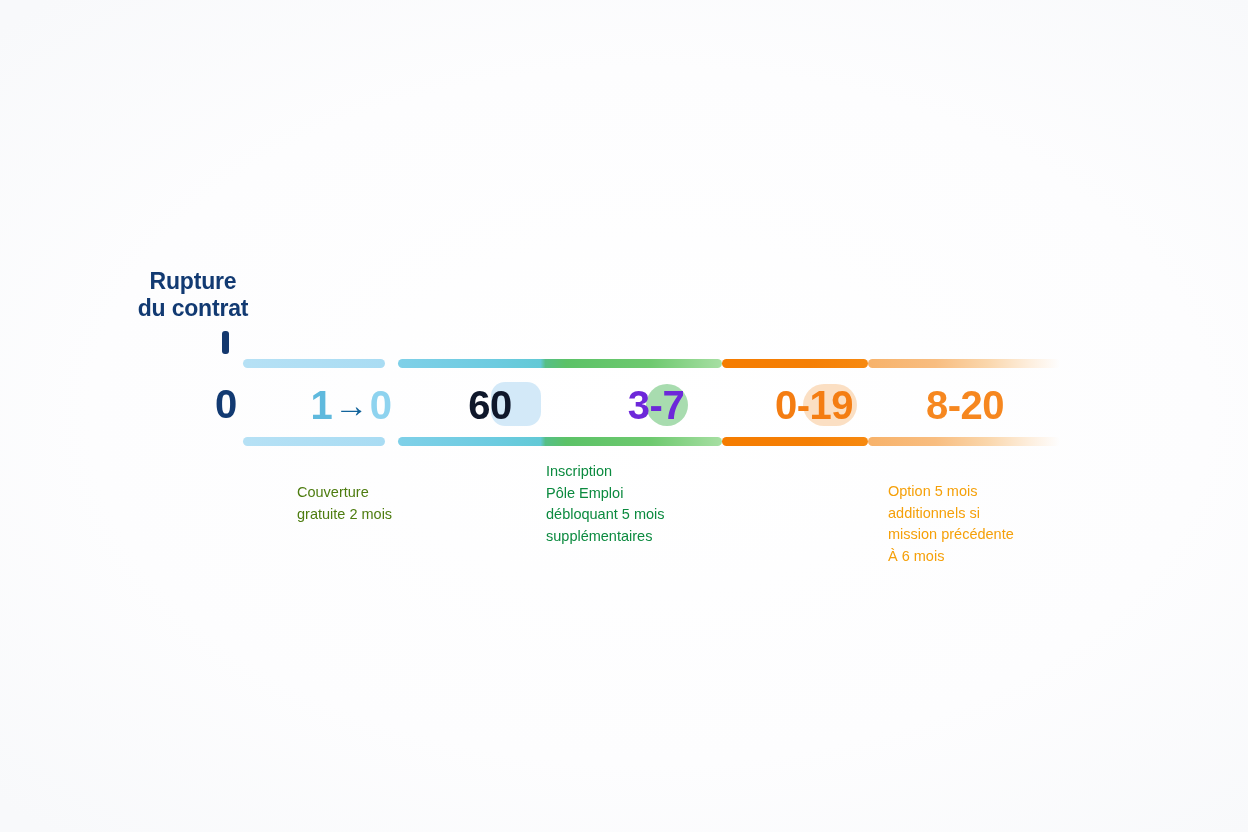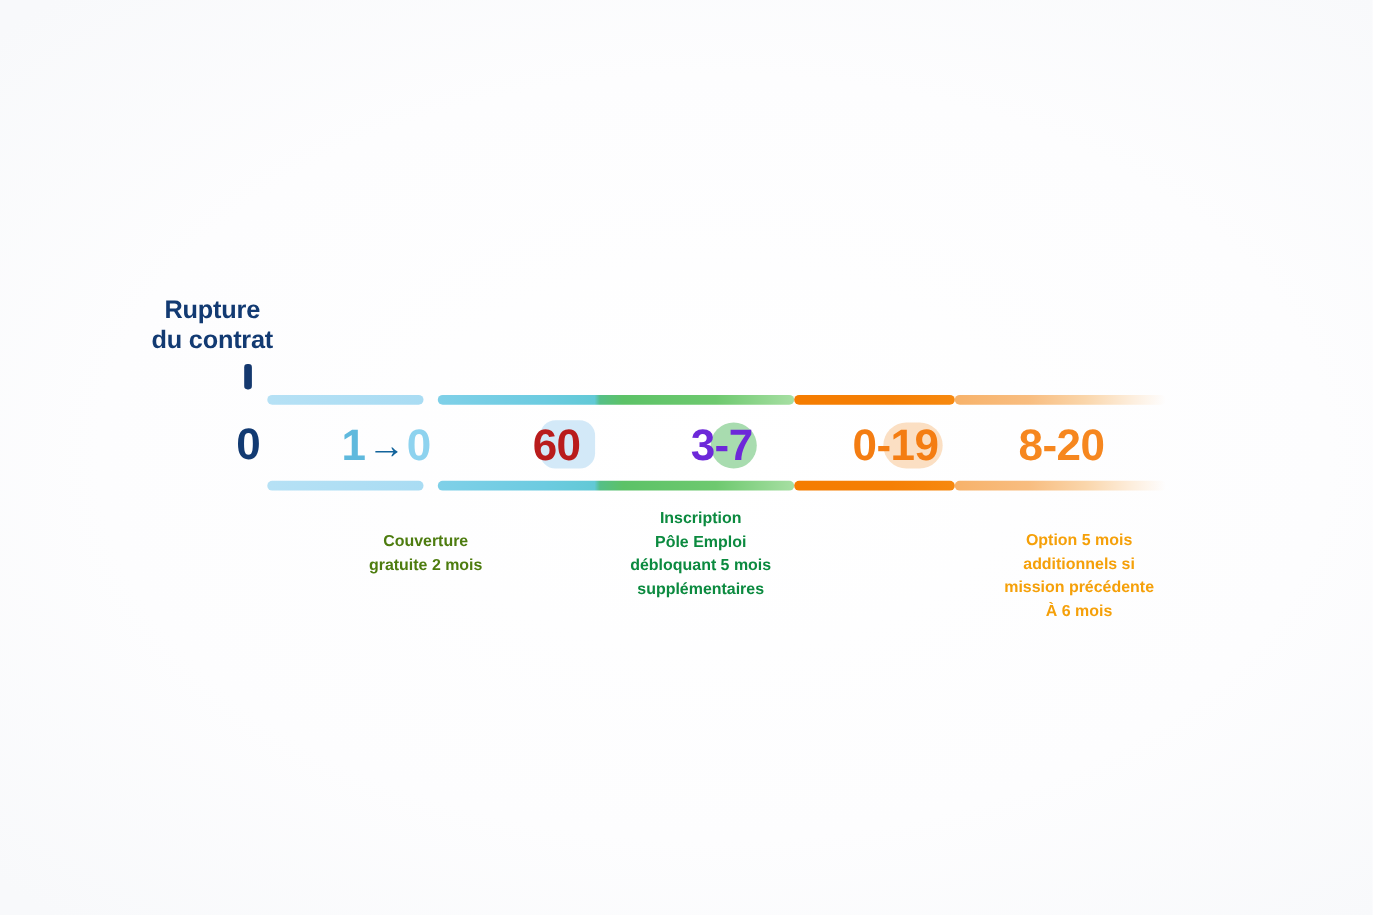--- a/index.html
+++ b/index.html
@@ -127,22 +127,22 @@
 
   .value.v1 {
     left: 288px; width: 126px;
     color: #7fcde9;
   }
   .value.v1 .from { color: #5fb9dd; }
   .value.v1 .arrow { color: #12639b; font-weight: 700; }
   .value.v1 .to { color: #8ed3ef; }
 
   .value.v2 {
-    left: 436px; width: 140px;
-    color: #b91c1c;
+    left: 420px; width: 140px;
+    color: #0f172a;
   }
   .value.v3 {
     left: 576px; width: 160px;
     color: #6d28d9;
   }
   .value.v4 {
     left: 744px; width: 140px;
     color: #f47d12;
   }
   .value.v5 {
@@ -172,24 +172,24 @@
     left: 803px; top: 384px;
     width: 54px; height: 42px;
     border-radius: 21px;
     background: #fbddc0;
     opacity: 0.95;
   }
 
   
   .caption {
     position: absolute;
-    text-align: center;
+    text-align: left;
     font-size: 14.5px;
     line-height: 21.5px;
-    font-weight: 700;
+    font-weight: 400;
     white-space: pre-line;
   }
   .caption.c1 {
     left: 297px; top: 482px; width: 180px;
     color: #4d7c0f;
   }
   .caption.c2 {
     left: 546px; top: 461px; width: 182px;
     color: #0b8a3f;
   }

